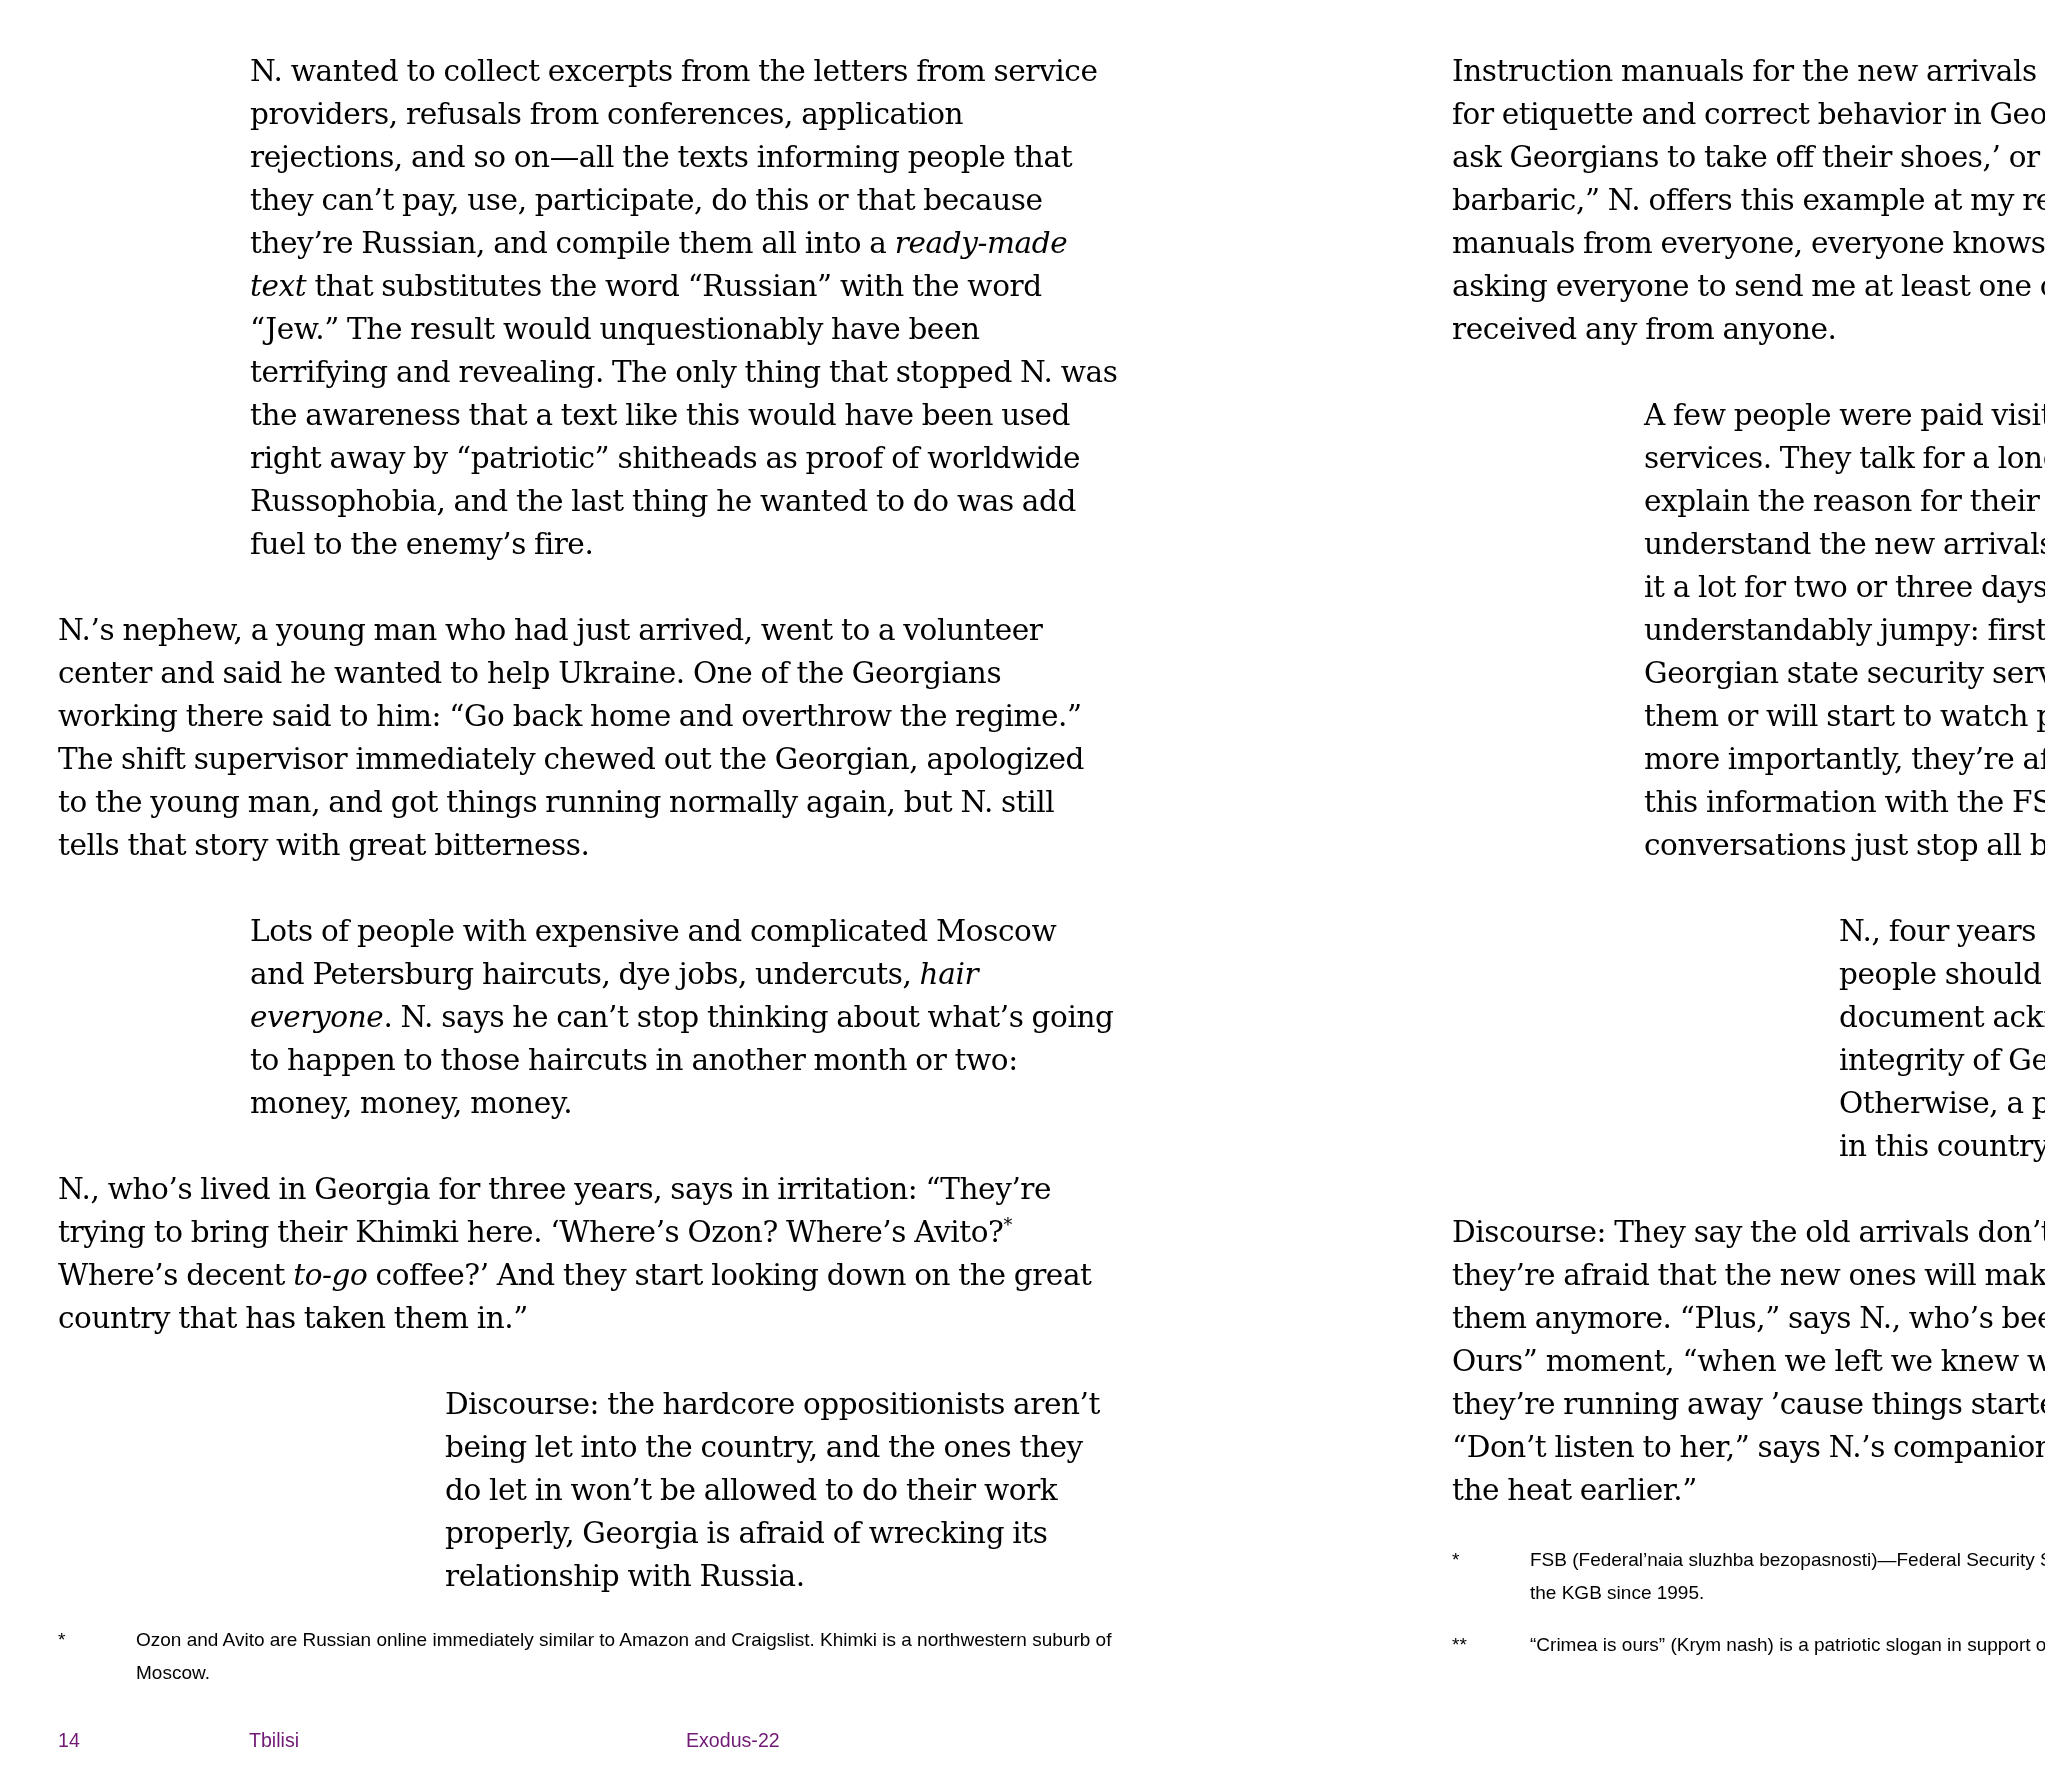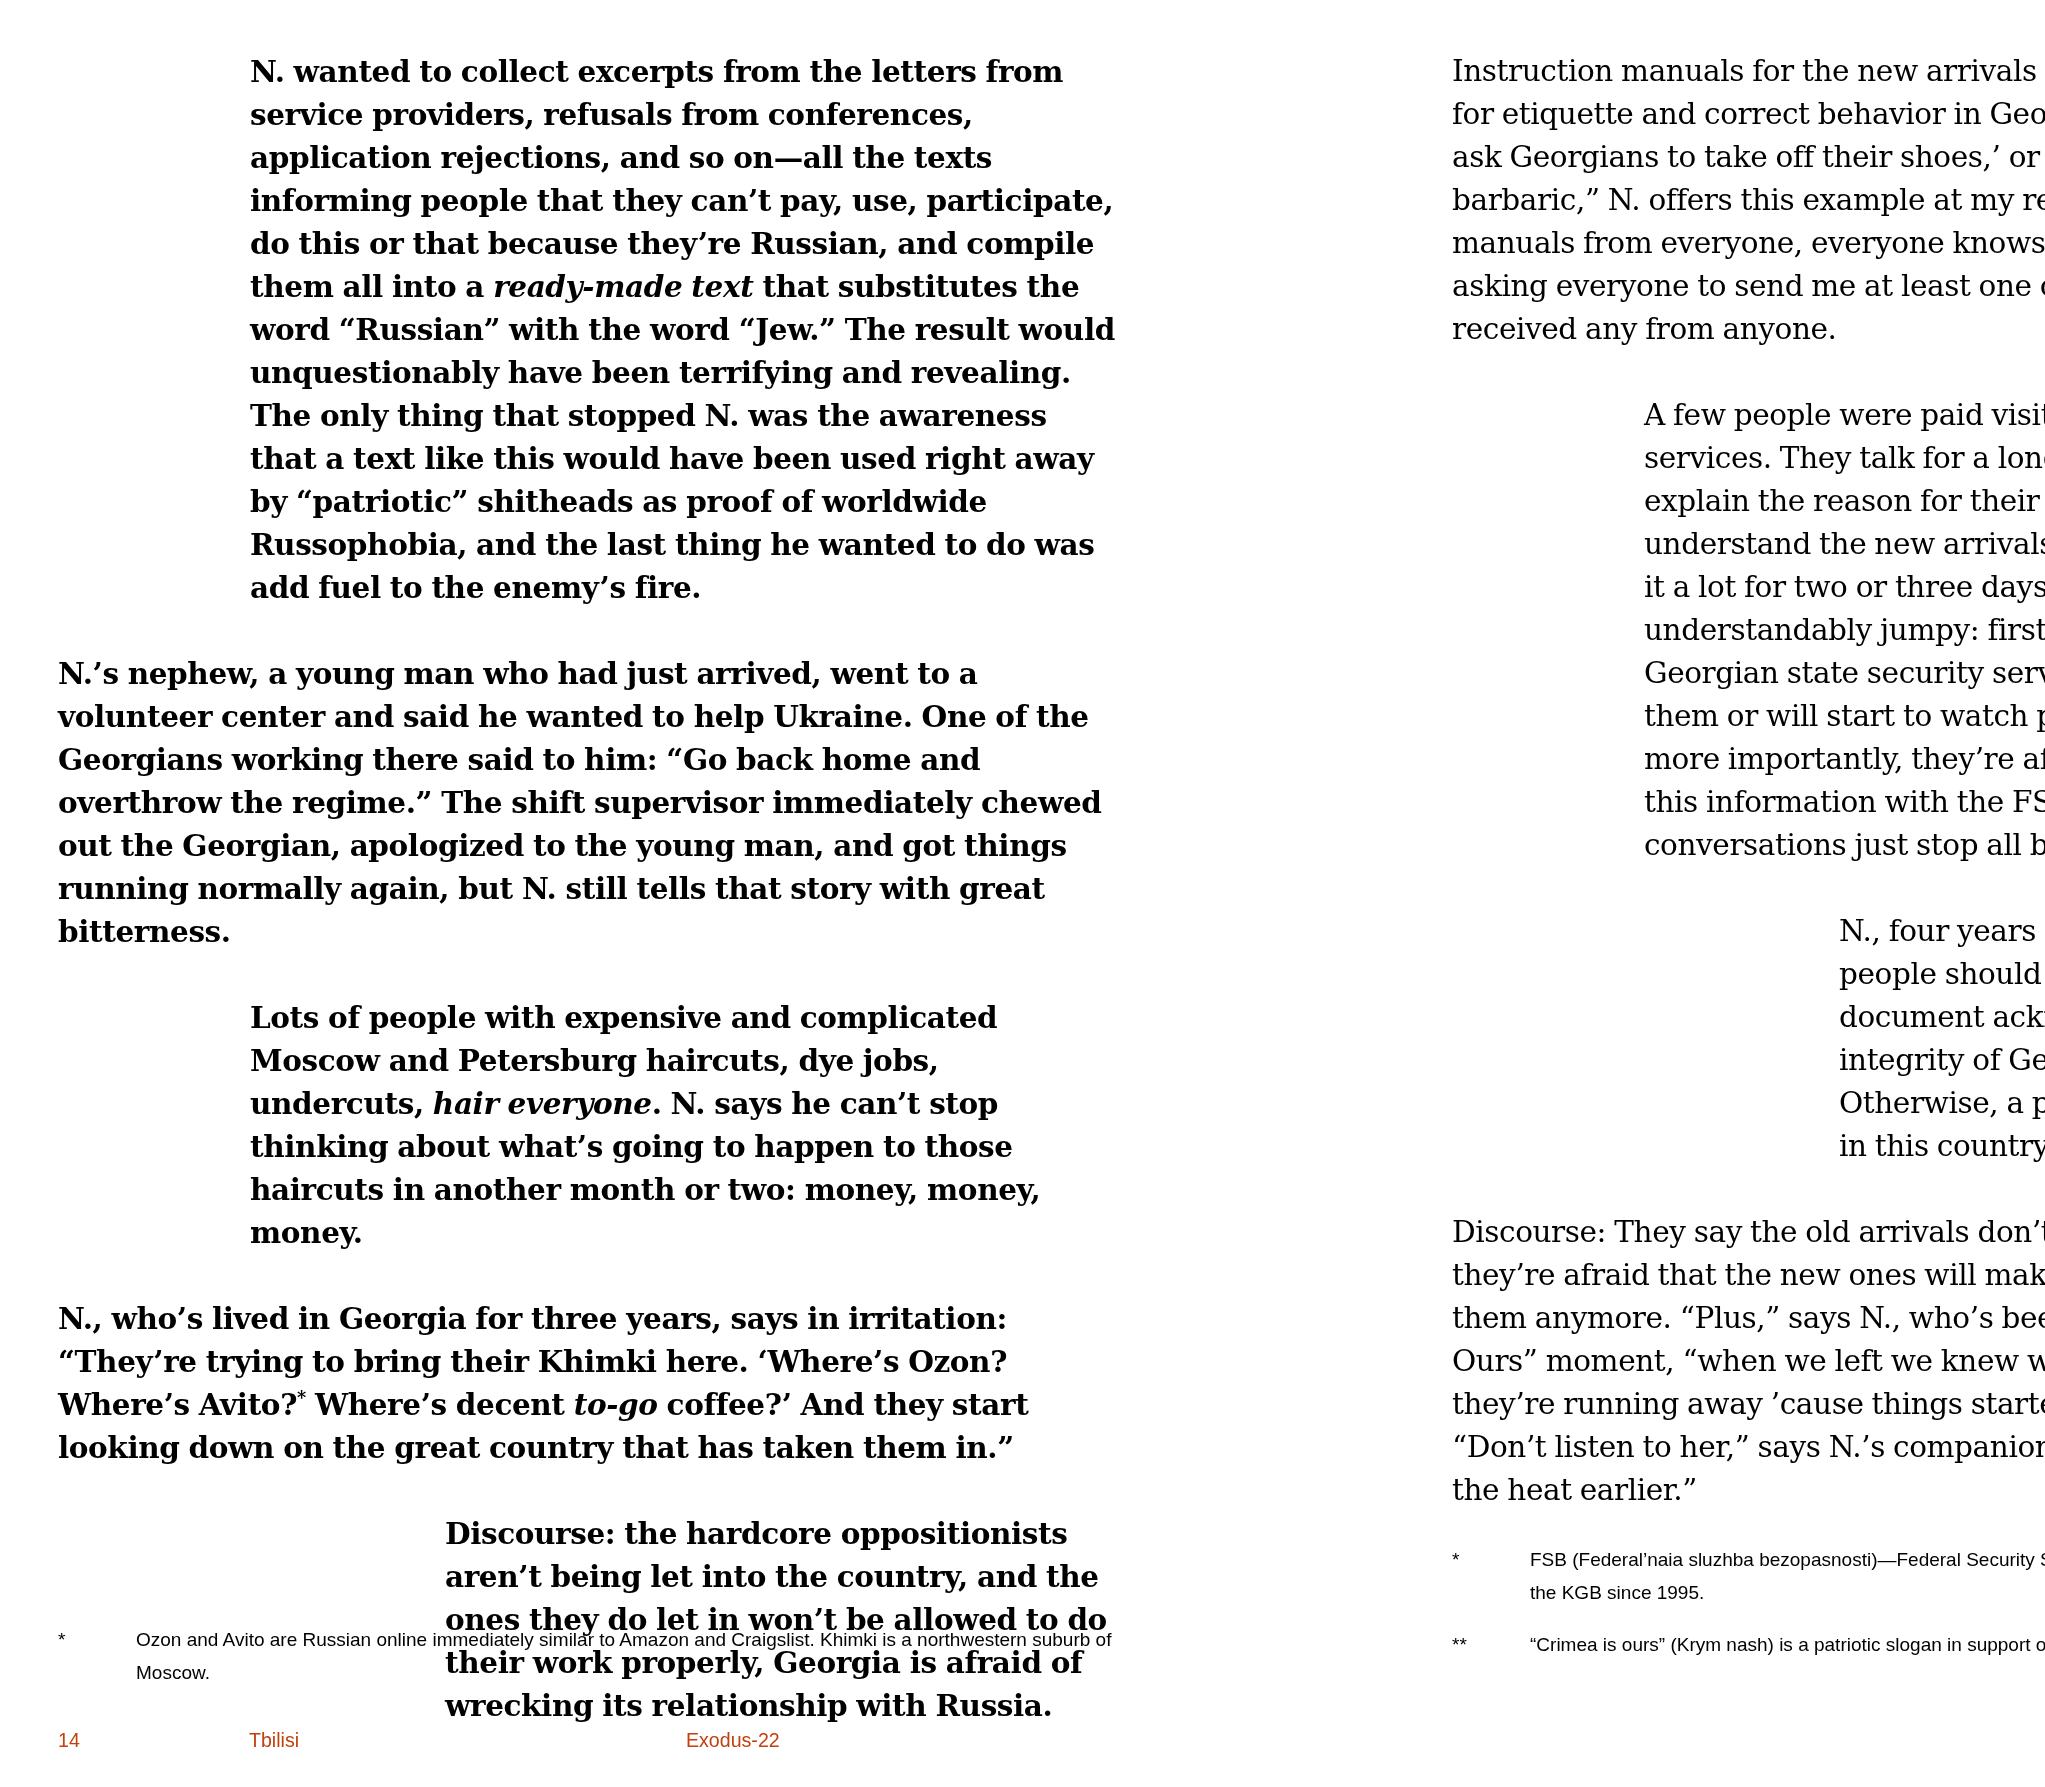--- a/index.html
+++ b/index.html
@@ -13,21 +13,21 @@
     height: 1788px;
     background: #ffffff;
     overflow: hidden;
     font-family: "DejaVu Serif", serif;
     color: #000000;
   }
   .text-col {
     position: absolute;
     top: 50px;
   }
-  .text-col-left  { left: 58px;  width: 1060px; font-weight: bold; }
+  .text-col-left  { left: 58px;  width: 1060px; }
   .text-col-right { left: 1452px; width: 1008px; }
 
   p.para {
     margin: 0 0 43px 0;
     font-size: 29.5px;
     line-height: 43px;
     letter-spacing: -0.4px;
     word-spacing: -0.8px;
     color: #000000;
   }
@@ -56,21 +56,21 @@
   .fn:last-child { margin-bottom: 0; }
   .fn-marker { flex: none; width: 78px; }
   .fn-text { flex: 1; }
 
   .footer-item {
     position: absolute;
     top: 1729px;
     font-family: "Liberation Sans", sans-serif;
     font-size: 19.6px;
     line-height: 23px;
-    color: #c2410c;
+    color: #701a75;
     white-space: nowrap;
   }
   #footer-page-left   { left: 58px; }
   #footer-location    { left: 249px; text-align: center; }
   #footer-title       { left: 638px; margin-left: 48px; }
   #footer-page-right  { left: 1452px; width: 1008px; text-align: right; }
 </style>
 </head>
 <body>
 

